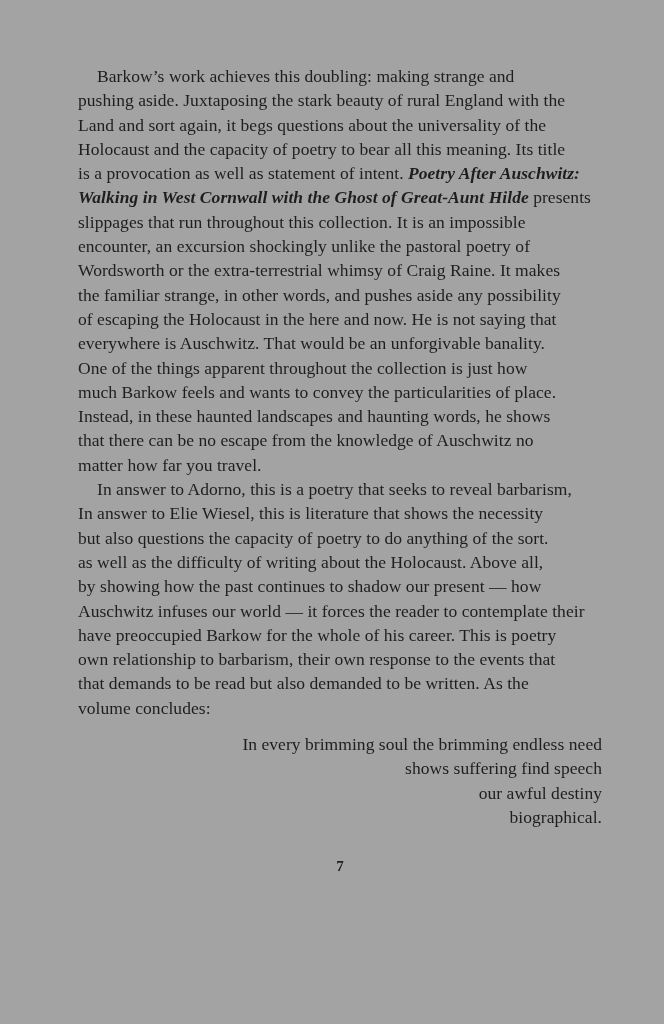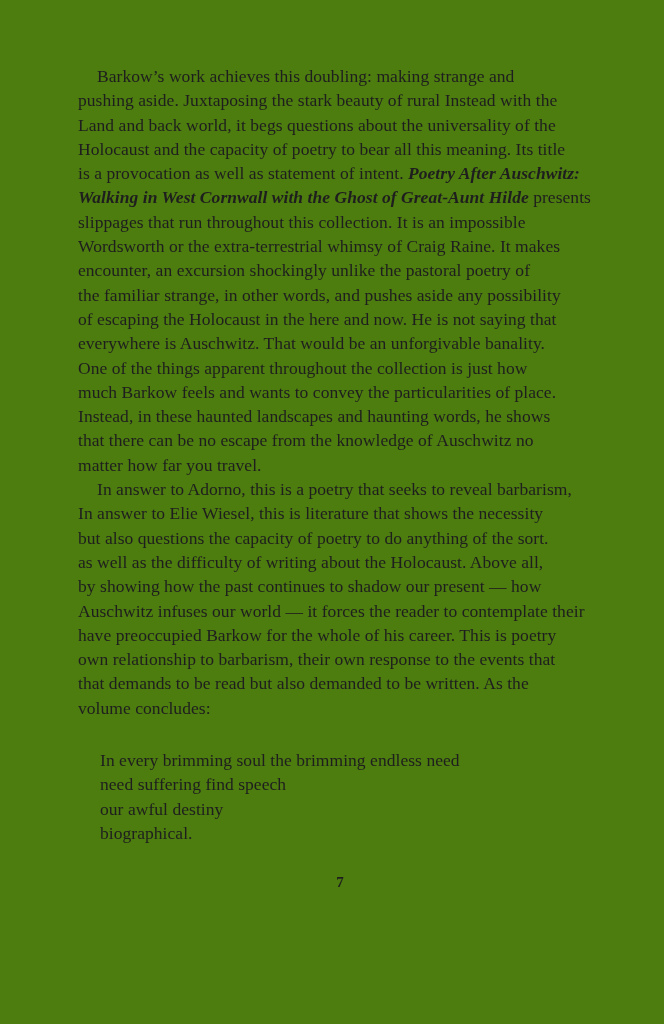--- a/index.html
+++ b/index.html
@@ -6,21 +6,21 @@
   body {
     width: 664px;
     height: 1024px;
     background: #ffffff;
     overflow: hidden;
   }
   .page {
     position: relative;
     width: 664px;
     height: 1024px;
-    background: #4d7c0f;
+    background: #a3a3a3;
     color: #1e1e1e;
     font-family: "Liberation Serif", "DejaVu Serif", serif;
   }
   .text-block {
     position: absolute;
     top: 64px;
     left: 78px;
     width: 524px;
   }
   .line {
@@ -29,47 +29,48 @@
     white-space: nowrap;
     letter-spacing: 0.05px;
   }
   .line.indent { padding-left: 19px; }
   em {
     font-style: italic;
     font-weight: 600;
     margin-top: 25px;
   }
   .quote {
-    margin-top: 28px;
+    margin-top: 12px;
     padding-left: 22px;
+    text-align: right;
   }
   .page-number {
     margin-top: 27px;
     width: 524px;
     text-align: center;
     font-size: 15px;
     line-height: 20px;
     font-weight: 600;
   }
 </style>
 </head>
 <body>
 
 <div class="page">
   <div class="text-block">
     <div class="paragraph">
         <div class="line indent">Barkow’s work achieves this doubling: making strange and</div>
-        <div class="line">pushing aside. Juxtaposing the stark beauty of rural Instead with the</div>
-        <div class="line">Land and back world, it begs questions about the universality of the</div>
+        <div class="line">pushing aside. Juxtaposing the stark beauty of rural England with the</div>
+        <div class="line">Land and sort again, it begs questions about the universality of the</div>
         <div class="line">Holocaust and the capacity of poetry to bear all this meaning. Its title</div>
         <div class="line">is a provocation as well as statement of intent. <em>Poetry After Auschwitz:</em></div>
         <div class="line"><em>Walking in West Cornwall with the Ghost of Great-Aunt Hilde</em> presents</div>
         <div class="line">slippages that run throughout this collection. It is an impossible</div>
+        <div class="line">encounter, an excursion shockingly unlike the pastoral poetry of</div>
         <div class="line">Wordsworth or the extra-terrestrial whimsy of Craig Raine. It makes</div>
-        <div class="line">encounter, an excursion shockingly unlike the pastoral poetry of</div>
         <div class="line">the familiar strange, in other words, and pushes aside any possibility</div>
         <div class="line">of escaping the Holocaust in the here and now. He is not saying that</div>
         <div class="line">everywhere is Auschwitz. That would be an unforgivable banality.</div>
         <div class="line">One of the things apparent throughout the collection is just how</div>
         <div class="line">much Barkow feels and wants to convey the particularities of place.</div>
         <div class="line">Instead, in these haunted landscapes and haunting words, he shows</div>
         <div class="line">that there can be no escape from the knowledge of Auschwitz no</div>
         <div class="line">matter how far you travel.</div>
       </div>
     <div class="paragraph">
@@ -79,19 +80,19 @@
         <div class="line">as well as the difficulty of writing about the Holocaust. Above all,</div>
         <div class="line">by showing how the past continues to shadow our present — how</div>
         <div class="line">Auschwitz infuses our world — it forces the reader to contemplate their</div>
         <div class="line">have preoccupied Barkow for the whole of his career. This is poetry</div>
         <div class="line">own relationship to barbarism, their own response to the events that</div>
         <div class="line">that demands to be read but also demanded to be written. As the</div>
         <div class="line">volume concludes:</div>
       </div>
     <div class="quote">
         <div class="line">In every brimming soul the brimming endless need</div>
-        <div class="line">need suffering find speech</div>
+        <div class="line">shows suffering find speech</div>
         <div class="line">our awful destiny</div>
         <div class="line">biographical.</div>
       </div>
     <div class="page-number">7</div>
   </div>
 </div>
 
 </body></html>

